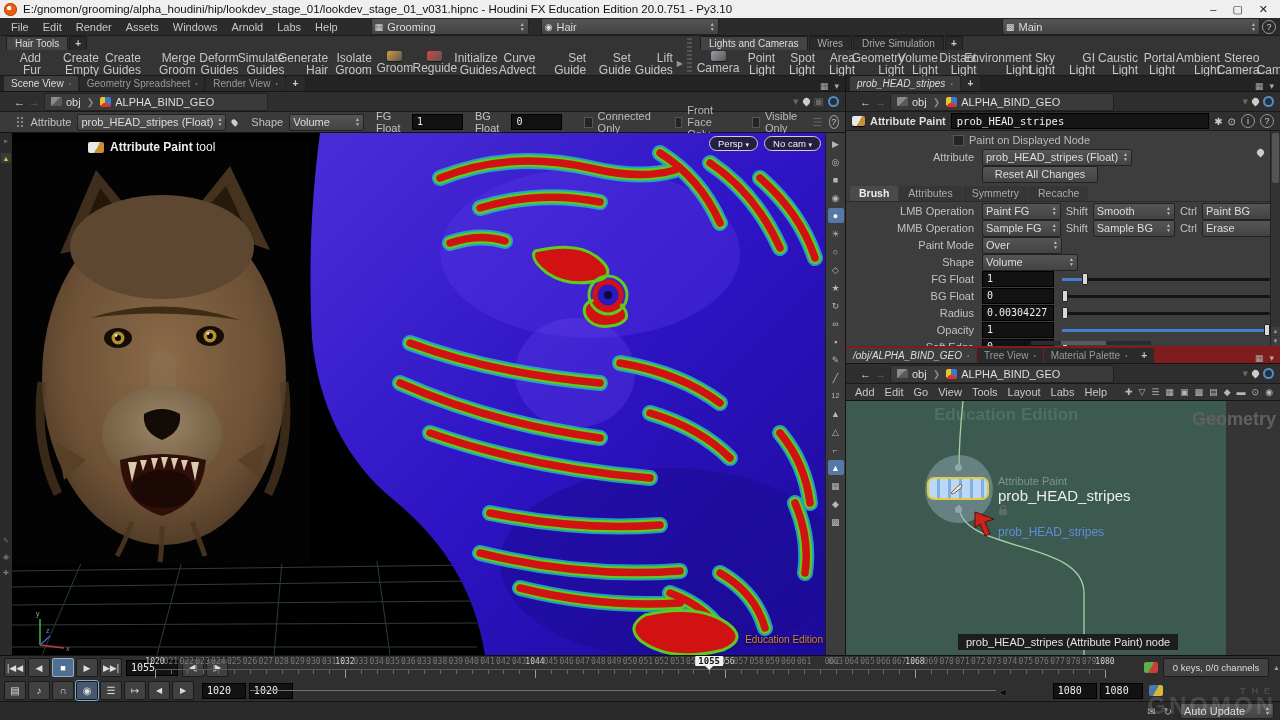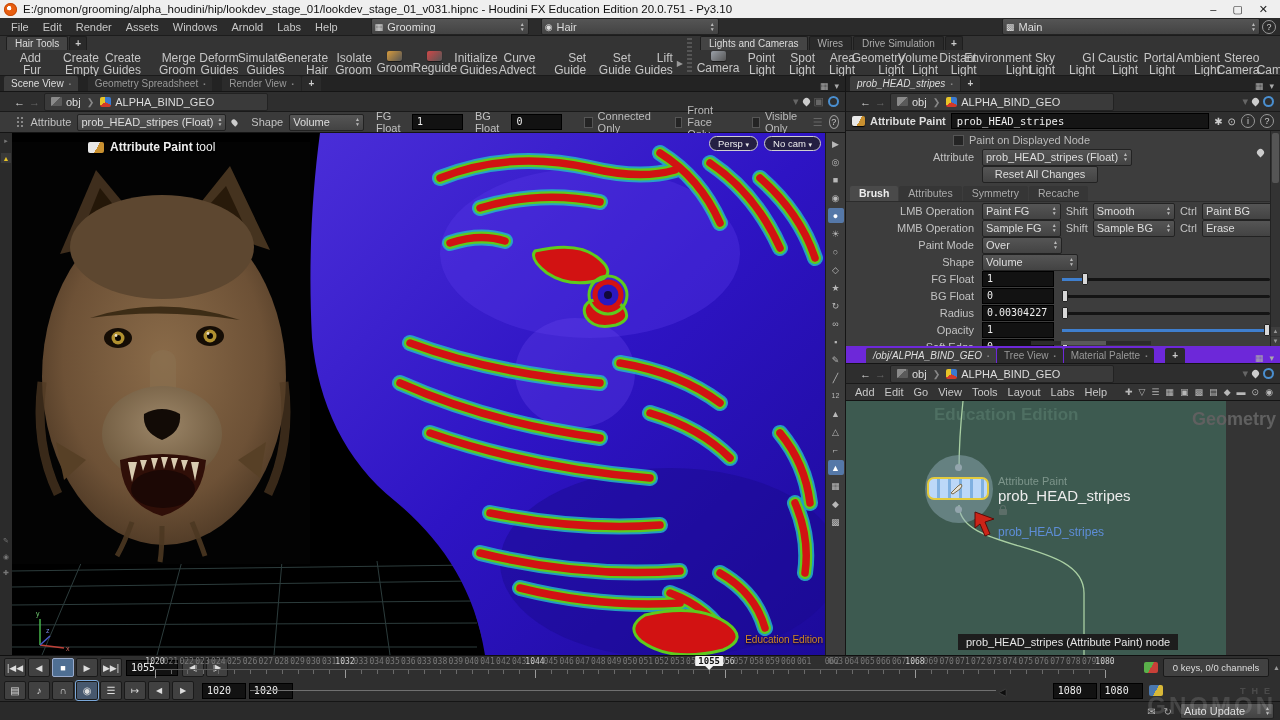--- a/index.html
+++ b/index.html
@@ -99,21 +99,21 @@
   .strack{position:absolute;left:0;right:0;top:5px;height:3px;background:#141414;border-radius:2px;}
   .sfill{position:absolute;left:0;top:5px;height:3px;background:#3f7fce;}
   .sknob{position:absolute;top:0;width:6px;height:12px;background:#d8d8d8;border:1px solid #222;border-radius:1px;box-sizing:border-box;}
   .vsb{position:absolute;right:0;top:0;width:9px;height:215px;background:#333;border-left:1px solid #222;}
   .vsb .vh{position:absolute;left:1px;top:2px;width:7px;height:50px;background:#555;border-radius:2px;}
   .vsb .va{position:absolute;left:0;width:9px;height:9px;color:#999;font-size:6px;text-align:center;line-height:9px;background:#3e3e3e;}
   .hsb{position:absolute;left:185px;bottom:1px;width:120px;height:4px;background:#2c2c2c;}
   .hsb i{position:absolute;left:30px;width:45px;height:4px;background:#5a5a5a;}
   .pinright{position:absolute;right:16px;top:18px;}
   
-  .n-tabs{left:845px;top:346px;width:435px;height:18px;background:#6d28d9;display:flex;align-items:flex-end;gap:11px;padding-left:20px;box-sizing:border-box;border-left:1px solid #151515;border-bottom:1px solid #151515;}
+  .n-tabs{left:845px;top:346px;width:435px;height:18px;background:#7f1d1d;display:flex;align-items:flex-end;gap:0;padding-left:0;box-sizing:border-box;border-left:1px solid #151515;border-bottom:1px solid #151515;}
   .n-menu{left:845px;top:384px;width:435px;height:17px;background:#333;display:flex;align-items:center;padding:0 4px;box-sizing:border-box;border-left:1px solid #151515;border-bottom:1px solid #141414;}
   .n-menu .mi{padding:1px 5px;}
   .nico{font-size:9px;padding:0 3px;color:#c8b868;}
   .nico.mono{color:#b8b8b8;}
   .n-view{left:845px;top:401px;width:435px;height:257px;background:#343434;overflow:hidden;border-left:1px solid #151515;}
   .netbox{position:absolute;left:0;top:0;width:380px;height:257px;background:#3d5a50;}
   .net-wm{position:absolute;left:88px;top:4px;font-size:17px;font-weight:bold;color:#4e6f62;}
   .net-ctx{position:absolute;right:5px;top:8px;font-size:18px;font-weight:bold;color:#606060;}
   .nodecirc{position:absolute;left:79px;top:54px;width:68px;height:68px;border-radius:50%;background:rgba(150,178,188,.45);}
   .noderect{position:absolute;left:81px;top:76px;width:62px;height:23px;border:2px solid #e3cb3e;border-radius:7px;background:repeating-linear-gradient(90deg,#bcd8f8 0 8px,#7fb0e0 8px 11px);box-sizing:border-box;display:flex;align-items:center;justify-content:center;}
@@ -338,21 +338,21 @@
           </div>
           <div class="tool">
             <span class="ticon" style="background: linear-gradient(135deg, rgb(176, 184, 192), rgb(85, 85, 85));"></span>
             <span class="tlabel">VR Camera</span>
           </div>
         </div>
     </div>
   </div>
 
   <div class="abs ptabs ptabs-l">
-    <span id="ptabsLHost" style="display:flex;gap:10px;align-items:flex-end;">
+    <span id="ptabsLHost" style="display:flex;gap:2px;align-items:flex-end;">
         <span class="ptab on">
           <span>Scene View</span>
           <span class="ptab-x">▪</span>
         </span>
         <span class="ptab">
           <span>Geometry Spreadsheet</span>
           <span class="ptab-x">▪</span>
         </span>
         <span class="ptab">
           <span>Render View</span>

